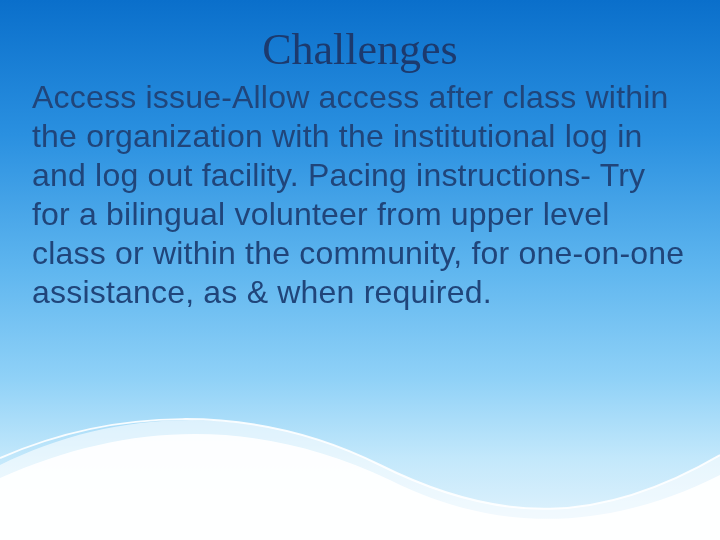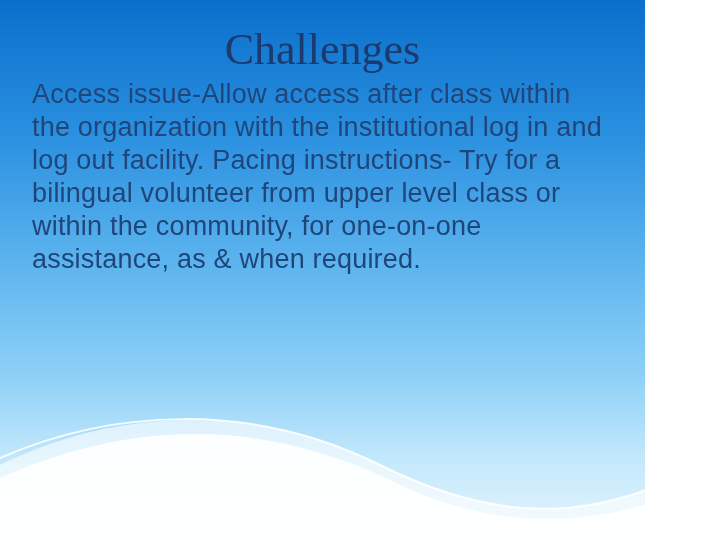--- a/index.html
+++ b/index.html
@@ -5,21 +5,21 @@
   html, body {
     margin: 0;
     padding: 0;
     width: 720px;
     height: 540px;
     overflow: hidden;
     font-family: "Segoe UI", "Corbel", "Calibri", Arial, sans-serif;
   }
   .slide {
     position: relative;
-    width: 645px;
+    width: 720px;
     height: 540px;
     background: linear-gradient(to bottom,
       #0a6fcb 0%,
       #2a90e0 25%,
       #5fb6ef 50%,
       #8fd1f7 70%,
       #c3e8fb 85%,
       #e7f5fd 100%);
     box-sizing: border-box;
   }
@@ -40,21 +40,21 @@
     font-family: "Gabriola", "Segoe Script", "Segoe UI", serif;
     font-size: 44px;
     line-height: 1.0;
     color: #1c3a6e;
     text-align: center;
     margin: 0 0 6px 0;
     font-weight: 400;
   }
   .body {
     font-family: "Corbel", "Segoe UI", Arial, sans-serif;
-    font-size: 27px;
+    font-size: 32px;
     line-height: 1.22;
     color: #20457a;
     letter-spacing: 0.2px;
   }
 </style>
 </head>
 <body>
 
 <div class="slide">
 

